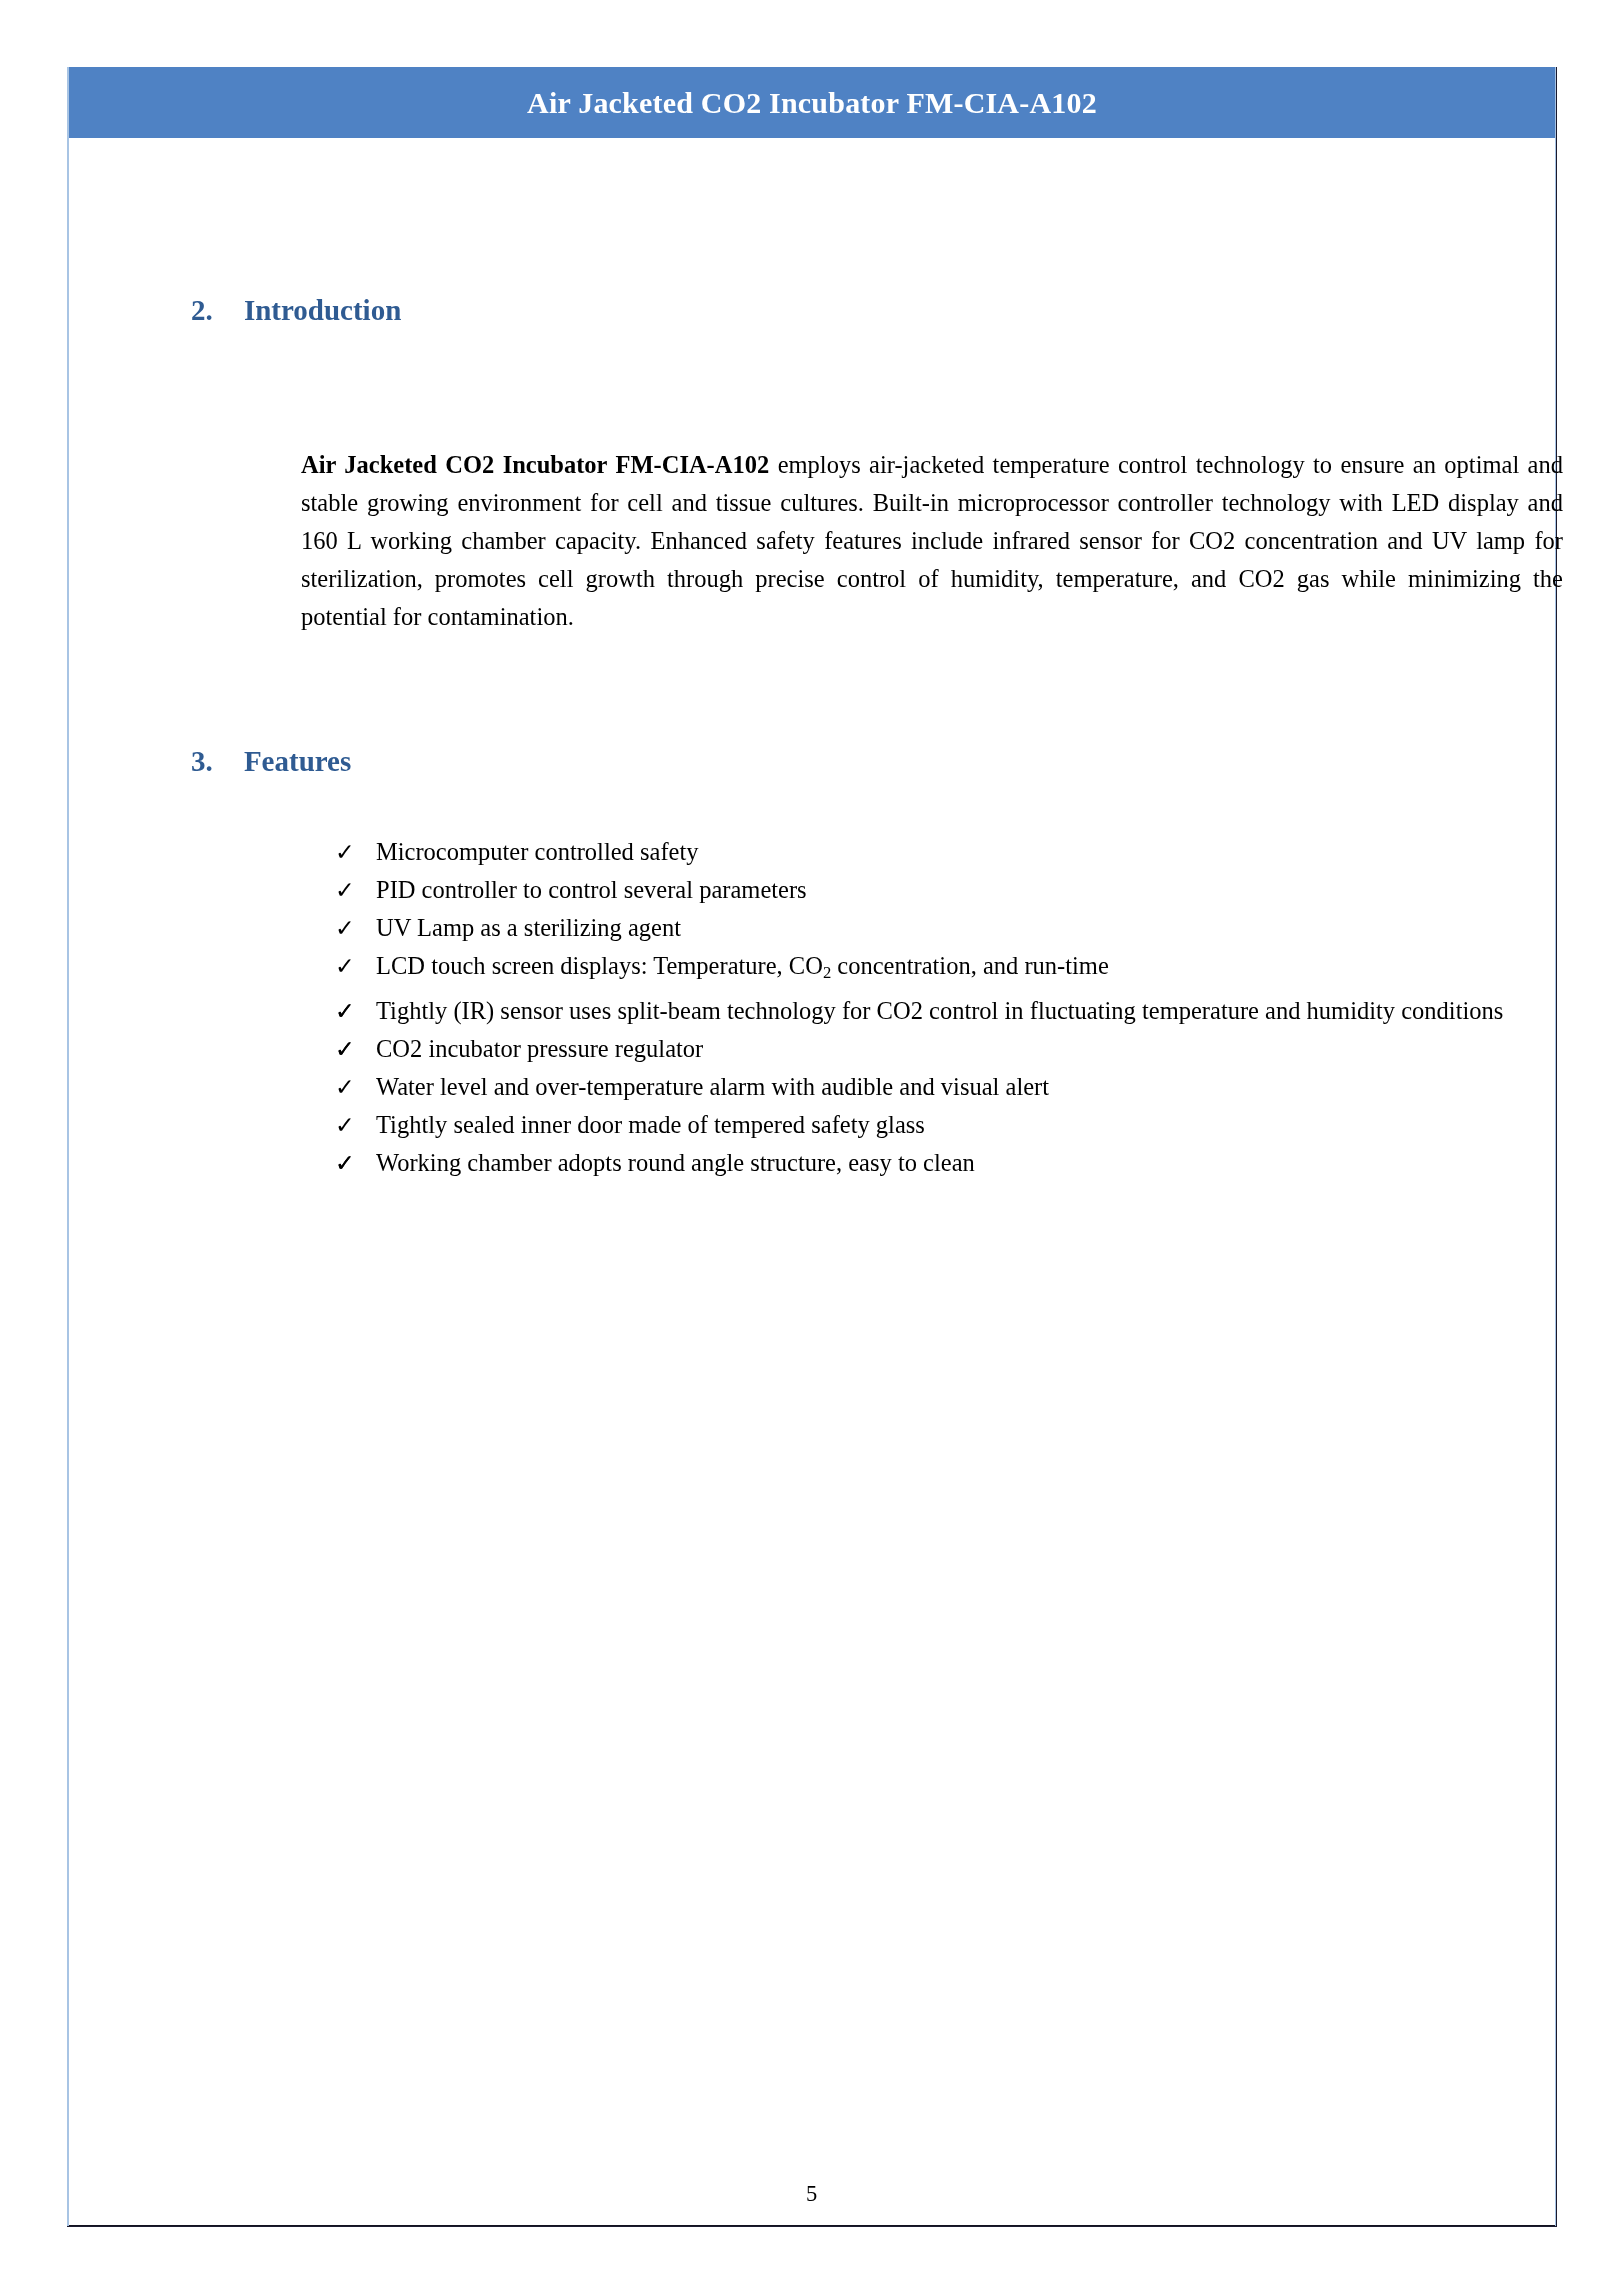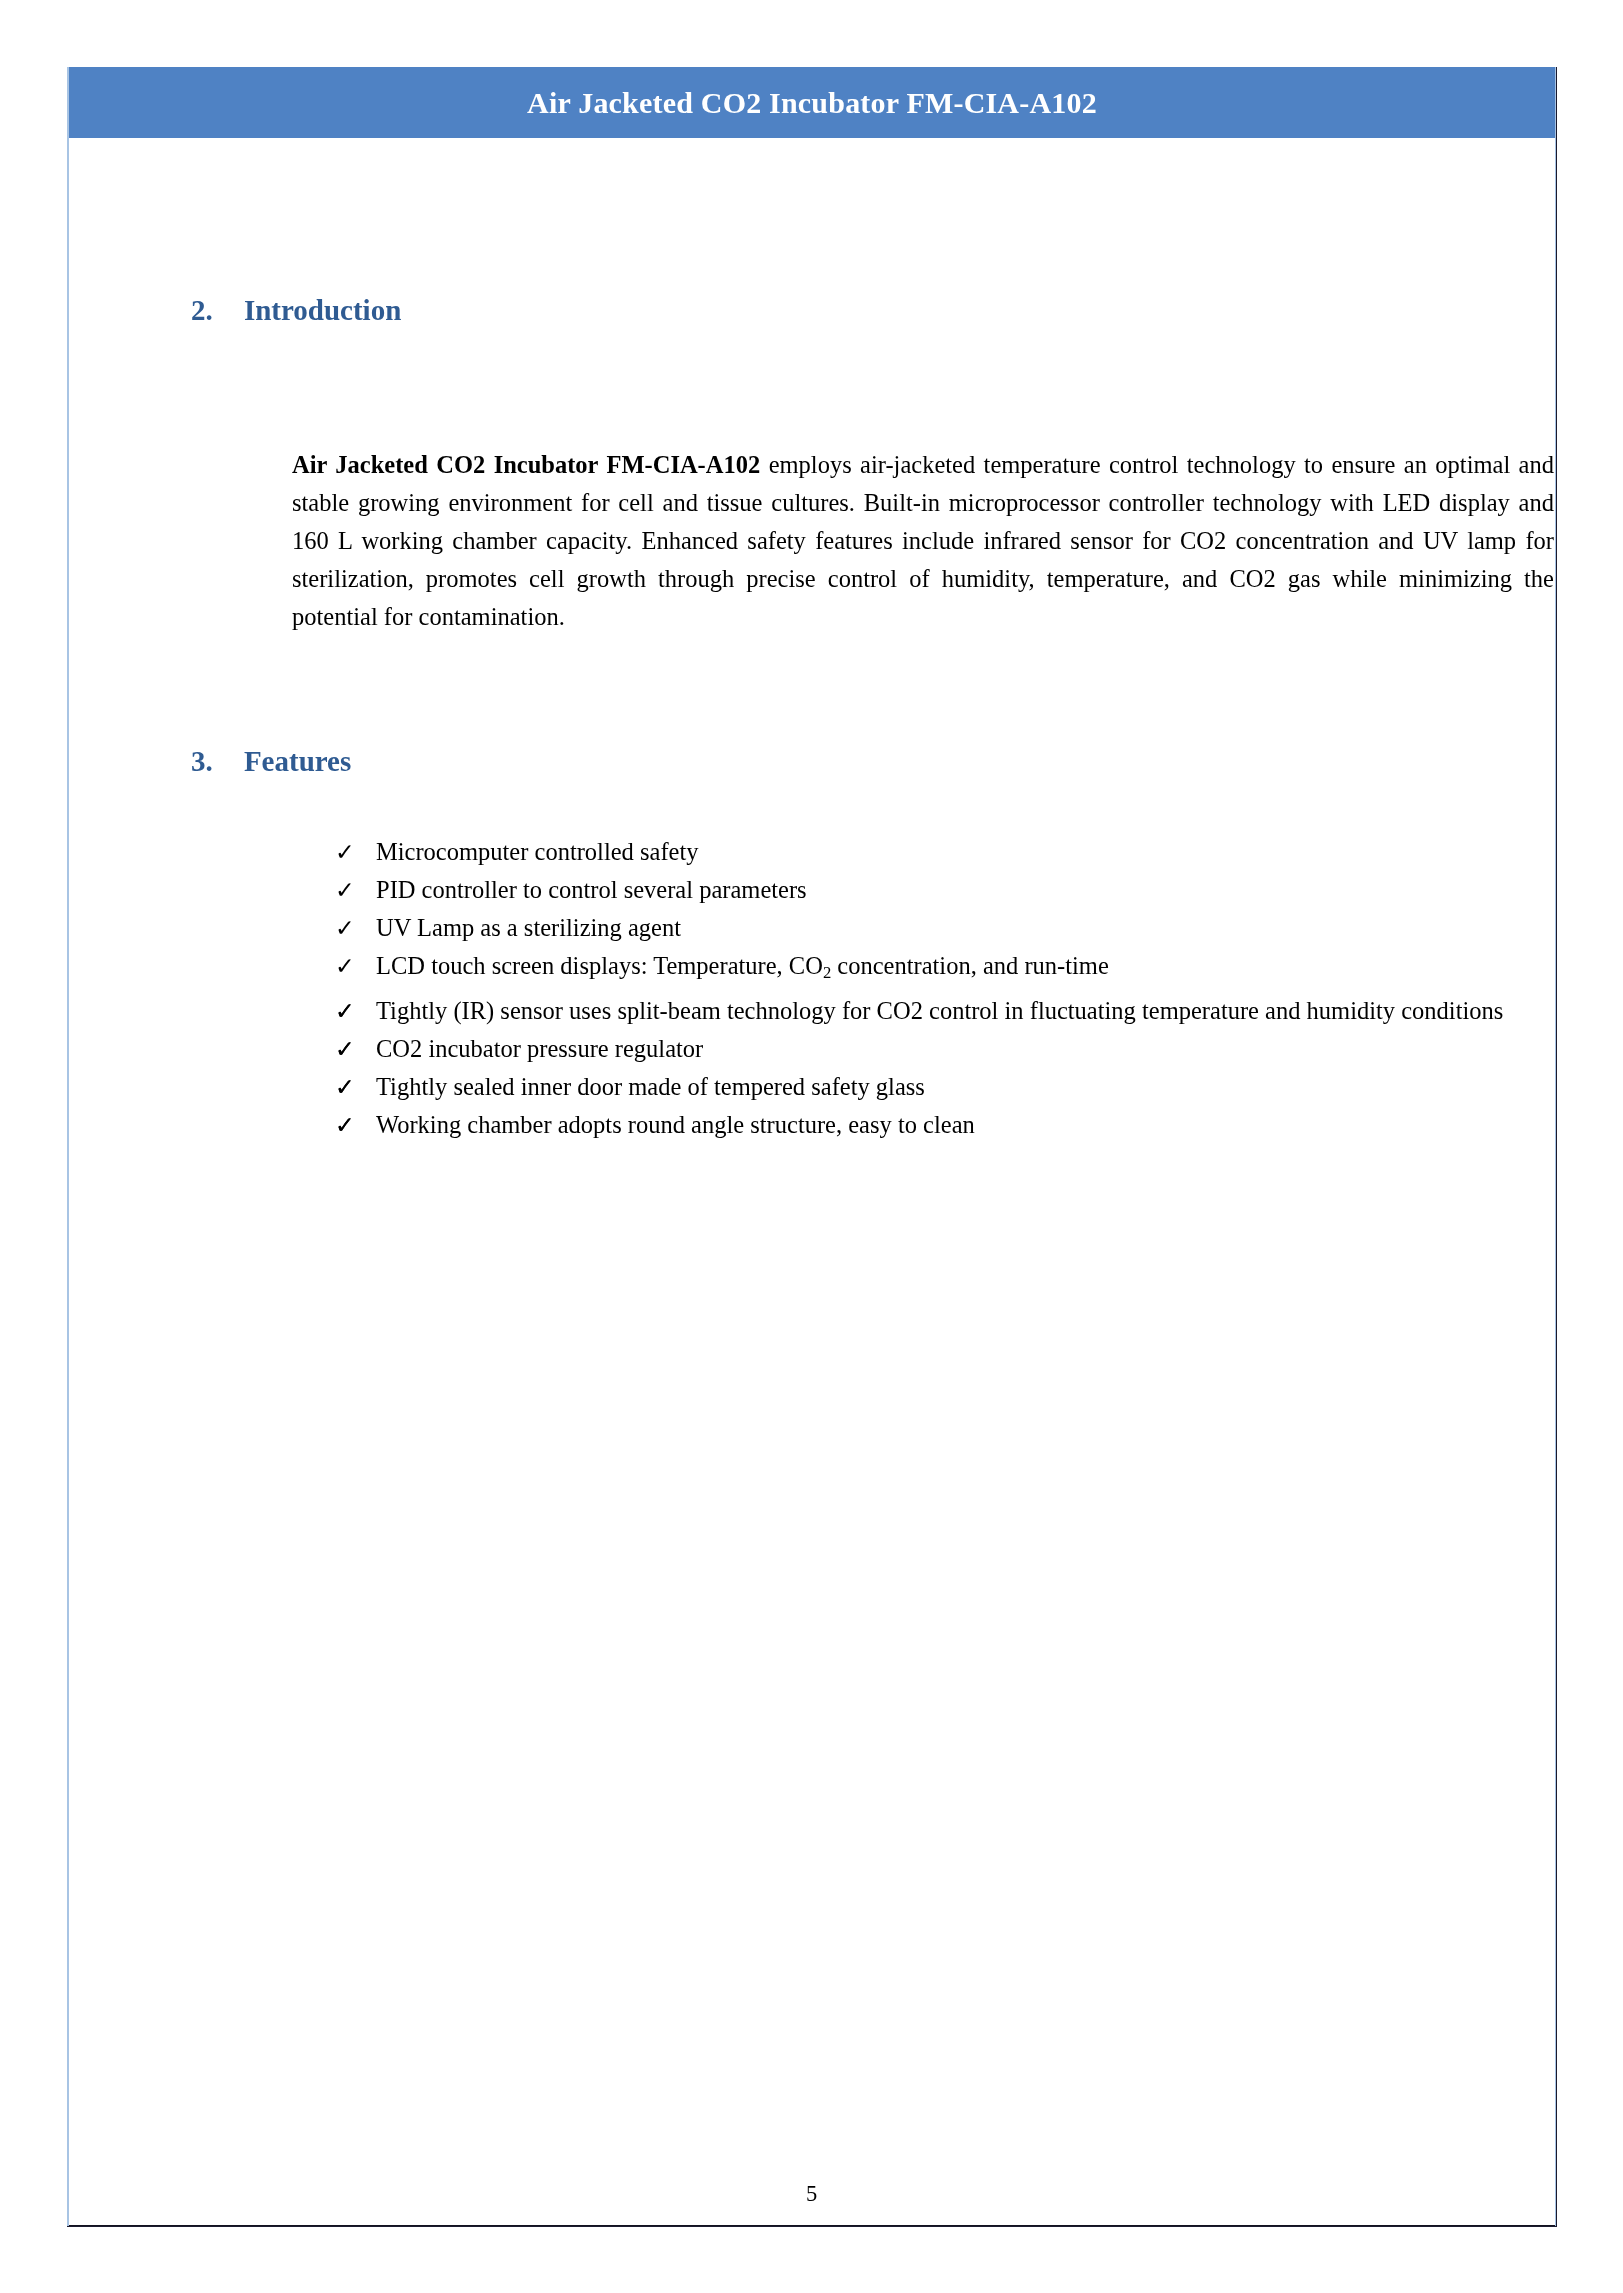--- a/index.html
+++ b/index.html
@@ -95,21 +95,21 @@
     padding-left: 124px;
     box-sizing: content-box;
   }
   .section-title {
     padding-left: 3.9px;
   }
 
   
   #intro-para {
     position: absolute;
-    left: 225px;
+    left: 234px;
     top: 127px;
     width: 1262px;
     font-size: 24.5px;
     line-height: 38px;
     text-align: justify;
     text-justify: inter-word;
     color: #000000;
   }
   #intro-para b {
     font-weight: bold;
@@ -195,21 +195,21 @@
     </div>
     <ul id="features-list">
         <li><span class="check-icon">✓</span><span class="li-text">Microcomputer controlled safety</span></li>
         <li><span class="check-icon">✓</span><span class="li-text">PID controller to control several parameters</span></li>
         <li><span class="check-icon">✓</span><span class="li-text">UV Lamp as a sterilizing agent</span></li>
         <li><span class="check-icon">✓</span><span class="li-text">LCD touch screen displays: Temperature, CO<sub>2</sub> concentration, and run-time</span></li>
         <li><span class="check-icon">✓</span></li>
         <li><span class="check-icon">✓</span><span class="li-text">Tightly (IR) sensor uses split-beam technology for CO2 control in fluctuating temperature and humidity conditions</span></li>
         <li><span class="check-icon">✓</span></li>
         <li><span class="check-icon">✓</span><span class="li-text">CO2 incubator pressure regulator</span></li>
-        <li><span class="check-icon">✓</span></li>
+        <li><span class="check-icon">✓</span><span class="li-text">Water level and over-temperature alarm with audible and visual alert</span></li>
         <li><span class="check-icon">✓</span><span class="li-text">Tightly sealed inner door made of tempered safety glass</span></li>
         <li><span class="check-icon">✓</span></li>
         <li><span class="check-icon">✓</span><span class="li-text">Working chamber adopts round angle structure, easy to clean</span></li>
       </ul>
   </div>
 
 </div>
 
 <div id="page-number">5</div>
 <div id="footer-rule"></div>

